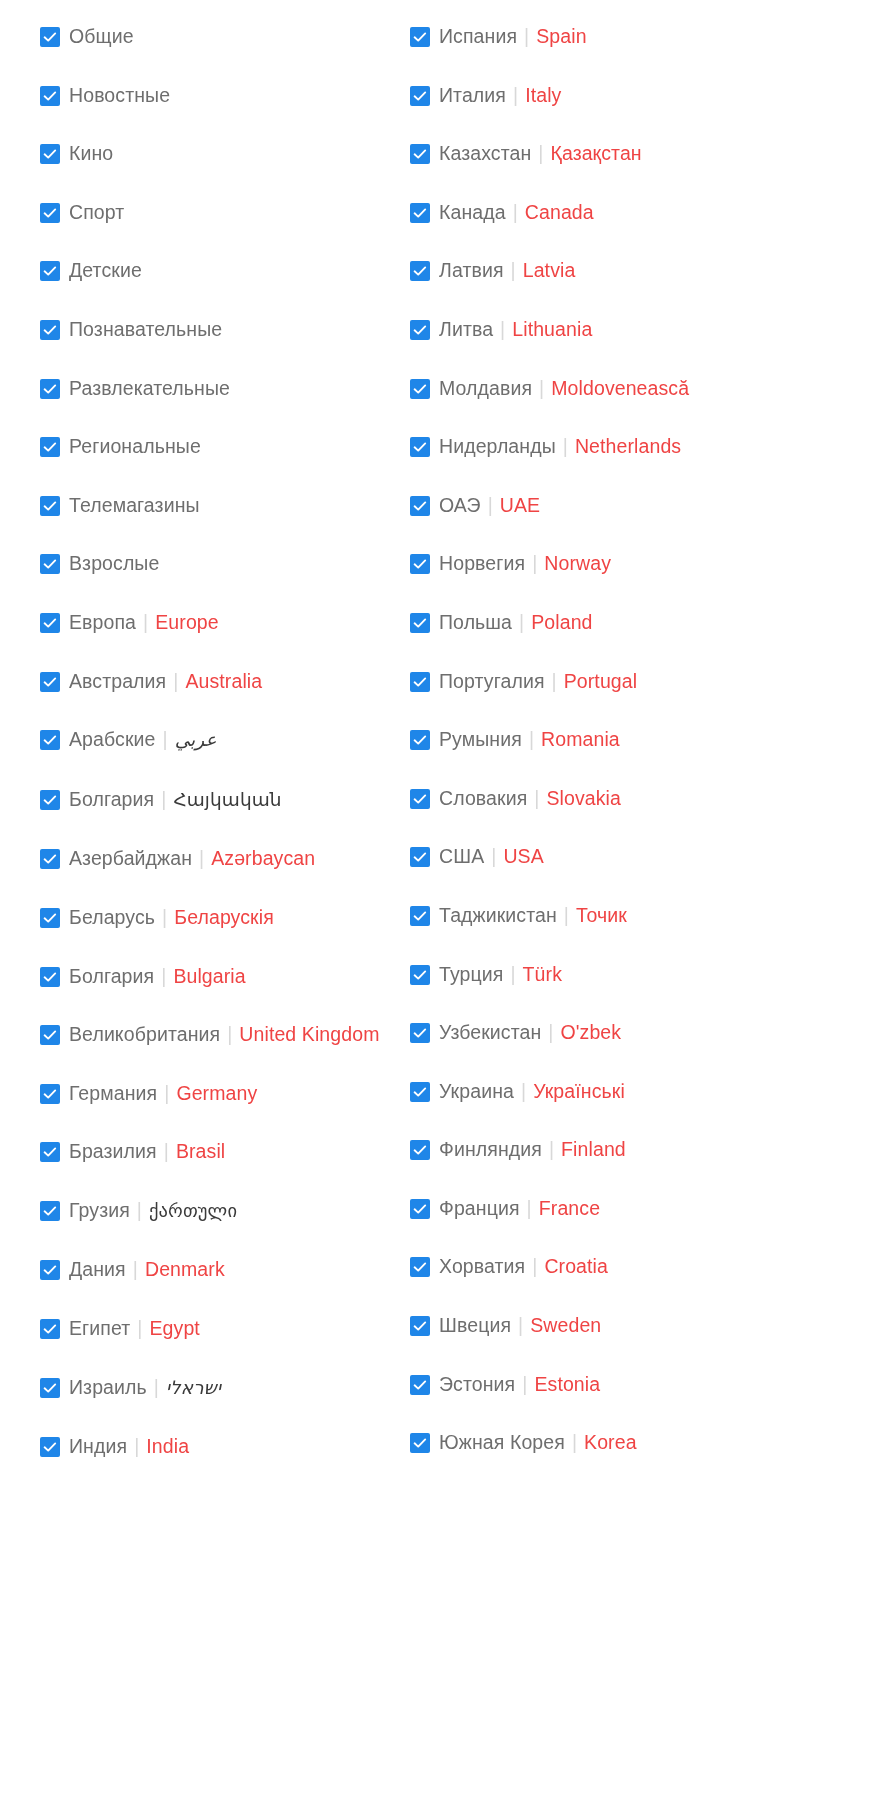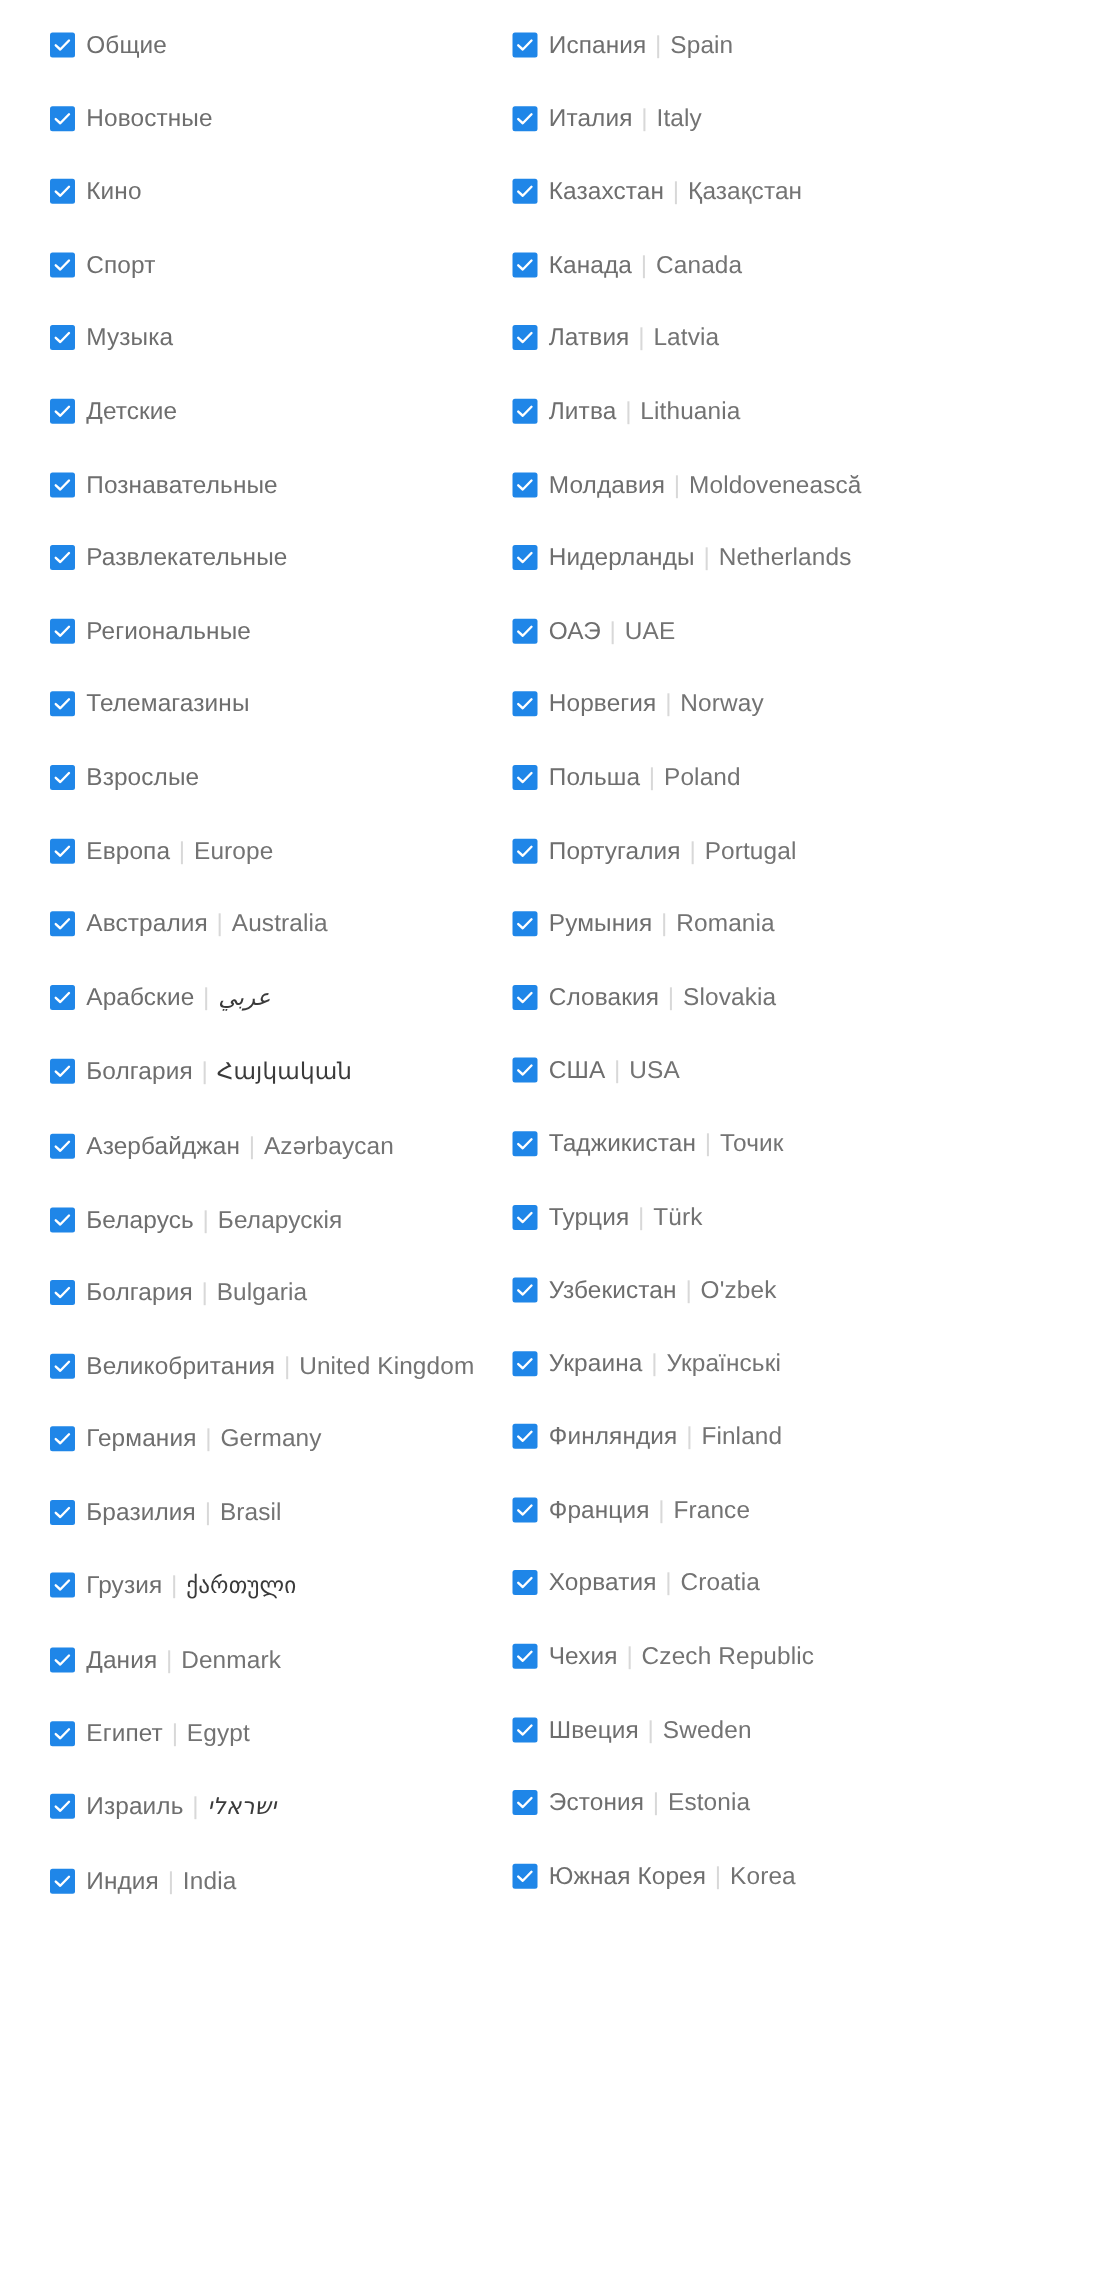--- a/index.html
+++ b/index.html
@@ -75,21 +75,21 @@
   .lbl-main {
     color: #6e6e6e;
     font-weight: 400;
   }
   .sep {
     color: #d8d8d8;
     padding: 0 7px 0 7px;
     font-weight: 300;
   }
   .lbl-sub {
-    color: #737373;
+    color: #ef4444;
     font-weight: 400;
   }
   .lbl-sub.script-arabic,
   .lbl-sub.script-hebrew,
   .lbl-sub.script-armenian,
   .lbl-sub.script-georgian {
     color: #3a3a3a;
     font-family: "DejaVu Sans", sans-serif;
     font-size: 18.5px;
   }
@@ -113,23 +113,20 @@
               <path d="M2.6 8.3 L6.2 11.6 L13.2 4.4" fill="none" stroke="#ffffff" stroke-width="1.9" stroke-linecap="round" stroke-linejoin="round"></path>
             </svg></span><span class="lbl-main">Новостные</span></label>
         <label class="check-row"><span class="cb"><svg viewBox="0 0 16 16" aria-hidden="true">
               <path d="M2.6 8.3 L6.2 11.6 L13.2 4.4" fill="none" stroke="#ffffff" stroke-width="1.9" stroke-linecap="round" stroke-linejoin="round"></path>
             </svg></span><span class="lbl-main">Кино</span></label>
         <label class="check-row"><span class="cb"><svg viewBox="0 0 16 16" aria-hidden="true">
               <path d="M2.6 8.3 L6.2 11.6 L13.2 4.4" fill="none" stroke="#ffffff" stroke-width="1.9" stroke-linecap="round" stroke-linejoin="round"></path>
             </svg></span><span class="lbl-main">Спорт</span></label>
         <label class="check-row"><span class="cb"><svg viewBox="0 0 16 16" aria-hidden="true">
               <path d="M2.6 8.3 L6.2 11.6 L13.2 4.4" fill="none" stroke="#ffffff" stroke-width="1.9" stroke-linecap="round" stroke-linejoin="round"></path>
-            </svg></span><span class="lbl-main">Музыка</span></label>
-        <label class="check-row"><span class="cb"><svg viewBox="0 0 16 16" aria-hidden="true">
-              <path d="M2.6 8.3 L6.2 11.6 L13.2 4.4" fill="none" stroke="#ffffff" stroke-width="1.9" stroke-linecap="round" stroke-linejoin="round"></path>
             </svg></span><span class="lbl-main">Детские</span></label>
         <label class="check-row"><span class="cb"><svg viewBox="0 0 16 16" aria-hidden="true">
               <path d="M2.6 8.3 L6.2 11.6 L13.2 4.4" fill="none" stroke="#ffffff" stroke-width="1.9" stroke-linecap="round" stroke-linejoin="round"></path>
             </svg></span><span class="lbl-main">Познавательные</span></label>
         <label class="check-row"><span class="cb"><svg viewBox="0 0 16 16" aria-hidden="true">
               <path d="M2.6 8.3 L6.2 11.6 L13.2 4.4" fill="none" stroke="#ffffff" stroke-width="1.9" stroke-linecap="round" stroke-linejoin="round"></path>
             </svg></span><span class="lbl-main">Развлекательные</span></label>
         <label class="check-row"><span class="cb"><svg viewBox="0 0 16 16" aria-hidden="true">
               <path d="M2.6 8.3 L6.2 11.6 L13.2 4.4" fill="none" stroke="#ffffff" stroke-width="1.9" stroke-linecap="round" stroke-linejoin="round"></path>
             </svg></span><span class="lbl-main">Региональные</span></label>
@@ -245,23 +242,20 @@
             </svg></span><span class="lbl-main">Украина</span><span class="sep">|</span><span class="lbl-sub">Українські</span></label>
         <label class="check-row"><span class="cb"><svg viewBox="0 0 16 16" aria-hidden="true">
               <path d="M2.6 8.3 L6.2 11.6 L13.2 4.4" fill="none" stroke="#ffffff" stroke-width="1.9" stroke-linecap="round" stroke-linejoin="round"></path>
             </svg></span><span class="lbl-main">Финляндия</span><span class="sep">|</span><span class="lbl-sub">Finland</span></label>
         <label class="check-row"><span class="cb"><svg viewBox="0 0 16 16" aria-hidden="true">
               <path d="M2.6 8.3 L6.2 11.6 L13.2 4.4" fill="none" stroke="#ffffff" stroke-width="1.9" stroke-linecap="round" stroke-linejoin="round"></path>
             </svg></span><span class="lbl-main">Франция</span><span class="sep">|</span><span class="lbl-sub">France</span></label>
         <label class="check-row"><span class="cb"><svg viewBox="0 0 16 16" aria-hidden="true">
               <path d="M2.6 8.3 L6.2 11.6 L13.2 4.4" fill="none" stroke="#ffffff" stroke-width="1.9" stroke-linecap="round" stroke-linejoin="round"></path>
             </svg></span><span class="lbl-main">Хорватия</span><span class="sep">|</span><span class="lbl-sub">Croatia</span></label>
-        <label class="check-row"><span class="cb"><svg viewBox="0 0 16 16" aria-hidden="true">
-              <path d="M2.6 8.3 L6.2 11.6 L13.2 4.4" fill="none" stroke="#ffffff" stroke-width="1.9" stroke-linecap="round" stroke-linejoin="round"></path>
-            </svg></span><span class="lbl-main">Чехия</span><span class="sep">|</span><span class="lbl-sub">Czech Republic</span></label>
         <label class="check-row"><span class="cb"><svg viewBox="0 0 16 16" aria-hidden="true">
               <path d="M2.6 8.3 L6.2 11.6 L13.2 4.4" fill="none" stroke="#ffffff" stroke-width="1.9" stroke-linecap="round" stroke-linejoin="round"></path>
             </svg></span><span class="lbl-main">Швеция</span><span class="sep">|</span><span class="lbl-sub">Sweden</span></label>
         <label class="check-row"><span class="cb"><svg viewBox="0 0 16 16" aria-hidden="true">
               <path d="M2.6 8.3 L6.2 11.6 L13.2 4.4" fill="none" stroke="#ffffff" stroke-width="1.9" stroke-linecap="round" stroke-linejoin="round"></path>
             </svg></span><span class="lbl-main">Эстония</span><span class="sep">|</span><span class="lbl-sub">Estonia</span></label>
         <label class="check-row"><span class="cb"><svg viewBox="0 0 16 16" aria-hidden="true">
               <path d="M2.6 8.3 L6.2 11.6 L13.2 4.4" fill="none" stroke="#ffffff" stroke-width="1.9" stroke-linecap="round" stroke-linejoin="round"></path>
             </svg></span><span class="lbl-main">Южная Корея</span><span class="sep">|</span><span class="lbl-sub">Korea</span></label>
       </div>

